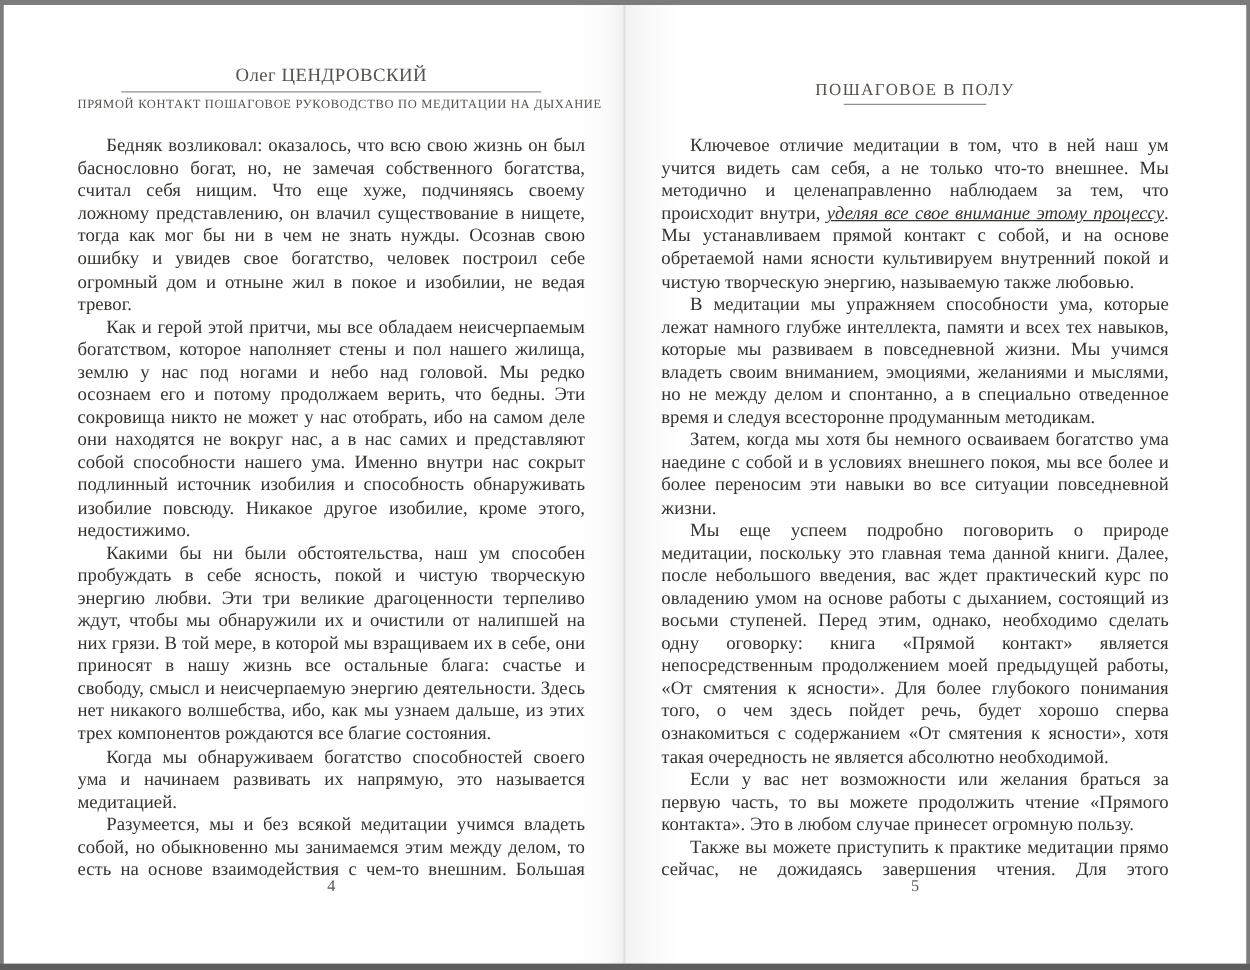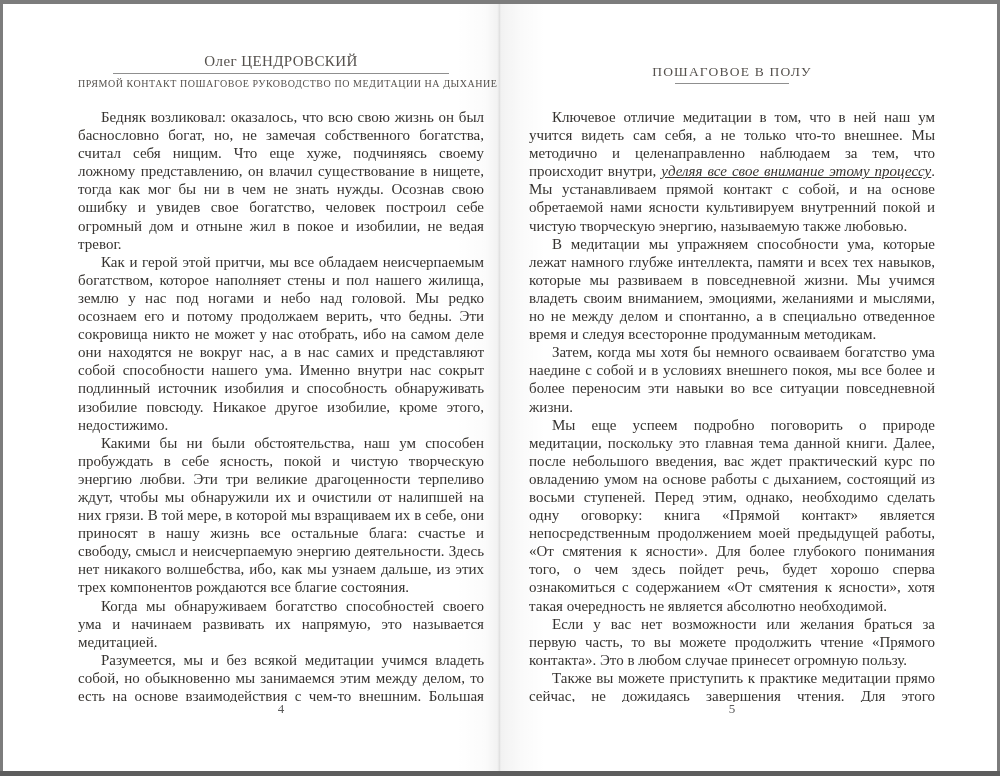--- a/index.html
+++ b/index.html
@@ -24,21 +24,21 @@
     position:absolute;top:4px;left:3px;right:3px;bottom:5px;
     background:var(--paper);
     display:flex;
   }
   .bottom-edge{
     position:absolute;left:0;right:0;bottom:0;height:5px;
     background:var(--bottom-edge);
   }
   .page{position:relative;width:50%;height:100%;overflow:hidden;}
   .page-inner{position:absolute;top:49px;width:406px;height:700px;}
-  .page.left  .page-inner{left:75px;}
+  .page.left  .page-inner{left:59px;}
   .page.right .page-inner{left:29px;}
 
   .running-head{text-align:center;color:var(--head-ink);}
   .author{font-size:15px;letter-spacing:.4px;}
   .rule{height:0;border-bottom:1px solid var(--rule);margin:3px auto 0;}
   .author-rule{width:336px;}
   .subtitle{font-size:10px;letter-spacing:.55px;margin-top:4px;white-space:nowrap;}
   .chapter{font-size:13.5px;letter-spacing:1.2px;margin-top:11px;}
   .chapter-rule{width:114px;}
 

